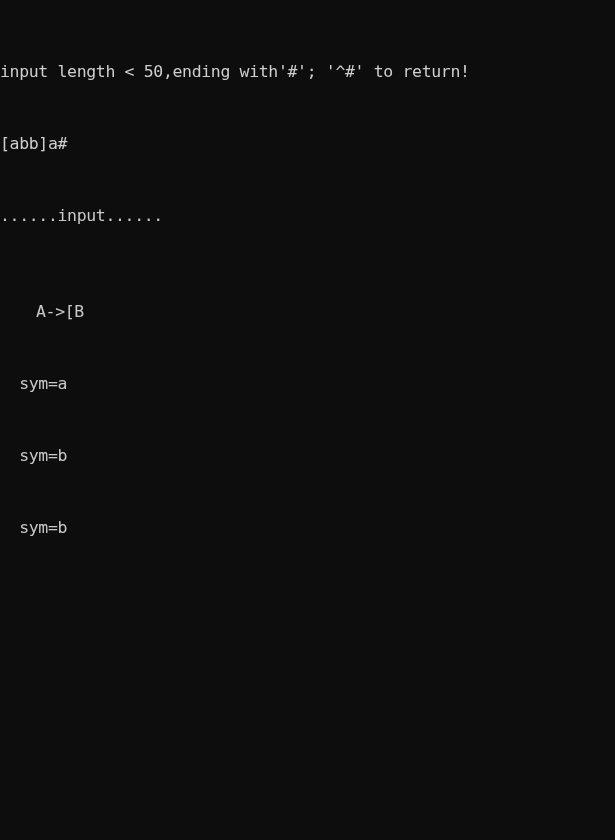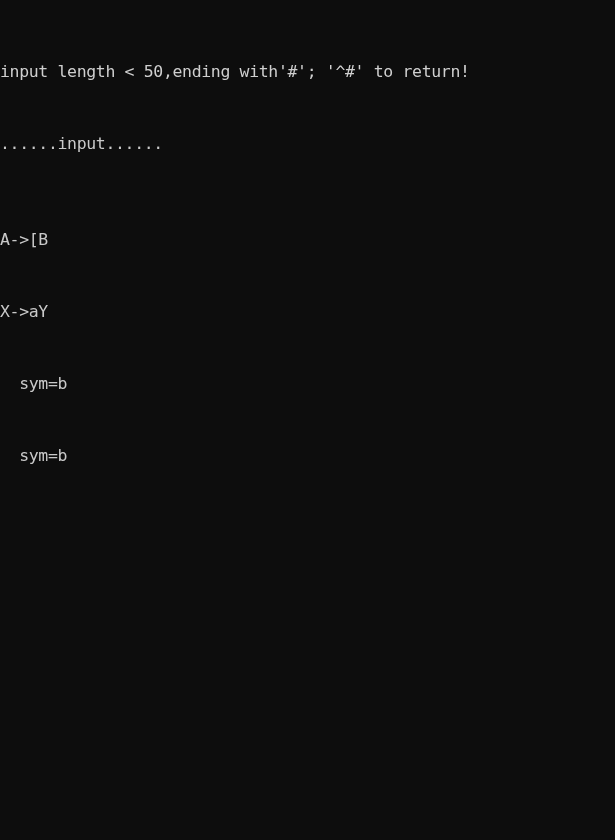--- a/index.html
+++ b/index.html
@@ -45,32 +45,34 @@
     font-family: "DejaVu Sans Mono", "Liberation Mono", monospace;
   }
   .prompt-line {
     color: #cfcfcf;
   }
   .sym-line {
     color: #c9c9c9;
   }
   .rule-line {
     color: #c9c9c9;
+    margin-left: 36px;
   }
 </style>
 </head>
 <body>
 
 <div id="terminal">
   <div id="console-output">
     <span class="term-line prompt-line">input length &lt; 50,ending with'#'; '^#' to return!</span>
+    <span class="term-line prompt-line">[abb]a#</span>
     <span class="term-line">......input......</span>
 
     <span class="term-line rule-line">A-&gt;[B</span>
-    <span class="term-line rule-line">X-&gt;aY</span>
+    <span class="term-line sym-line">  sym=a</span>
     <span class="term-line sym-line">  sym=b</span>
     <span class="term-line sym-line">  sym=b</span>
     
     
     
     
     
     
     
 

